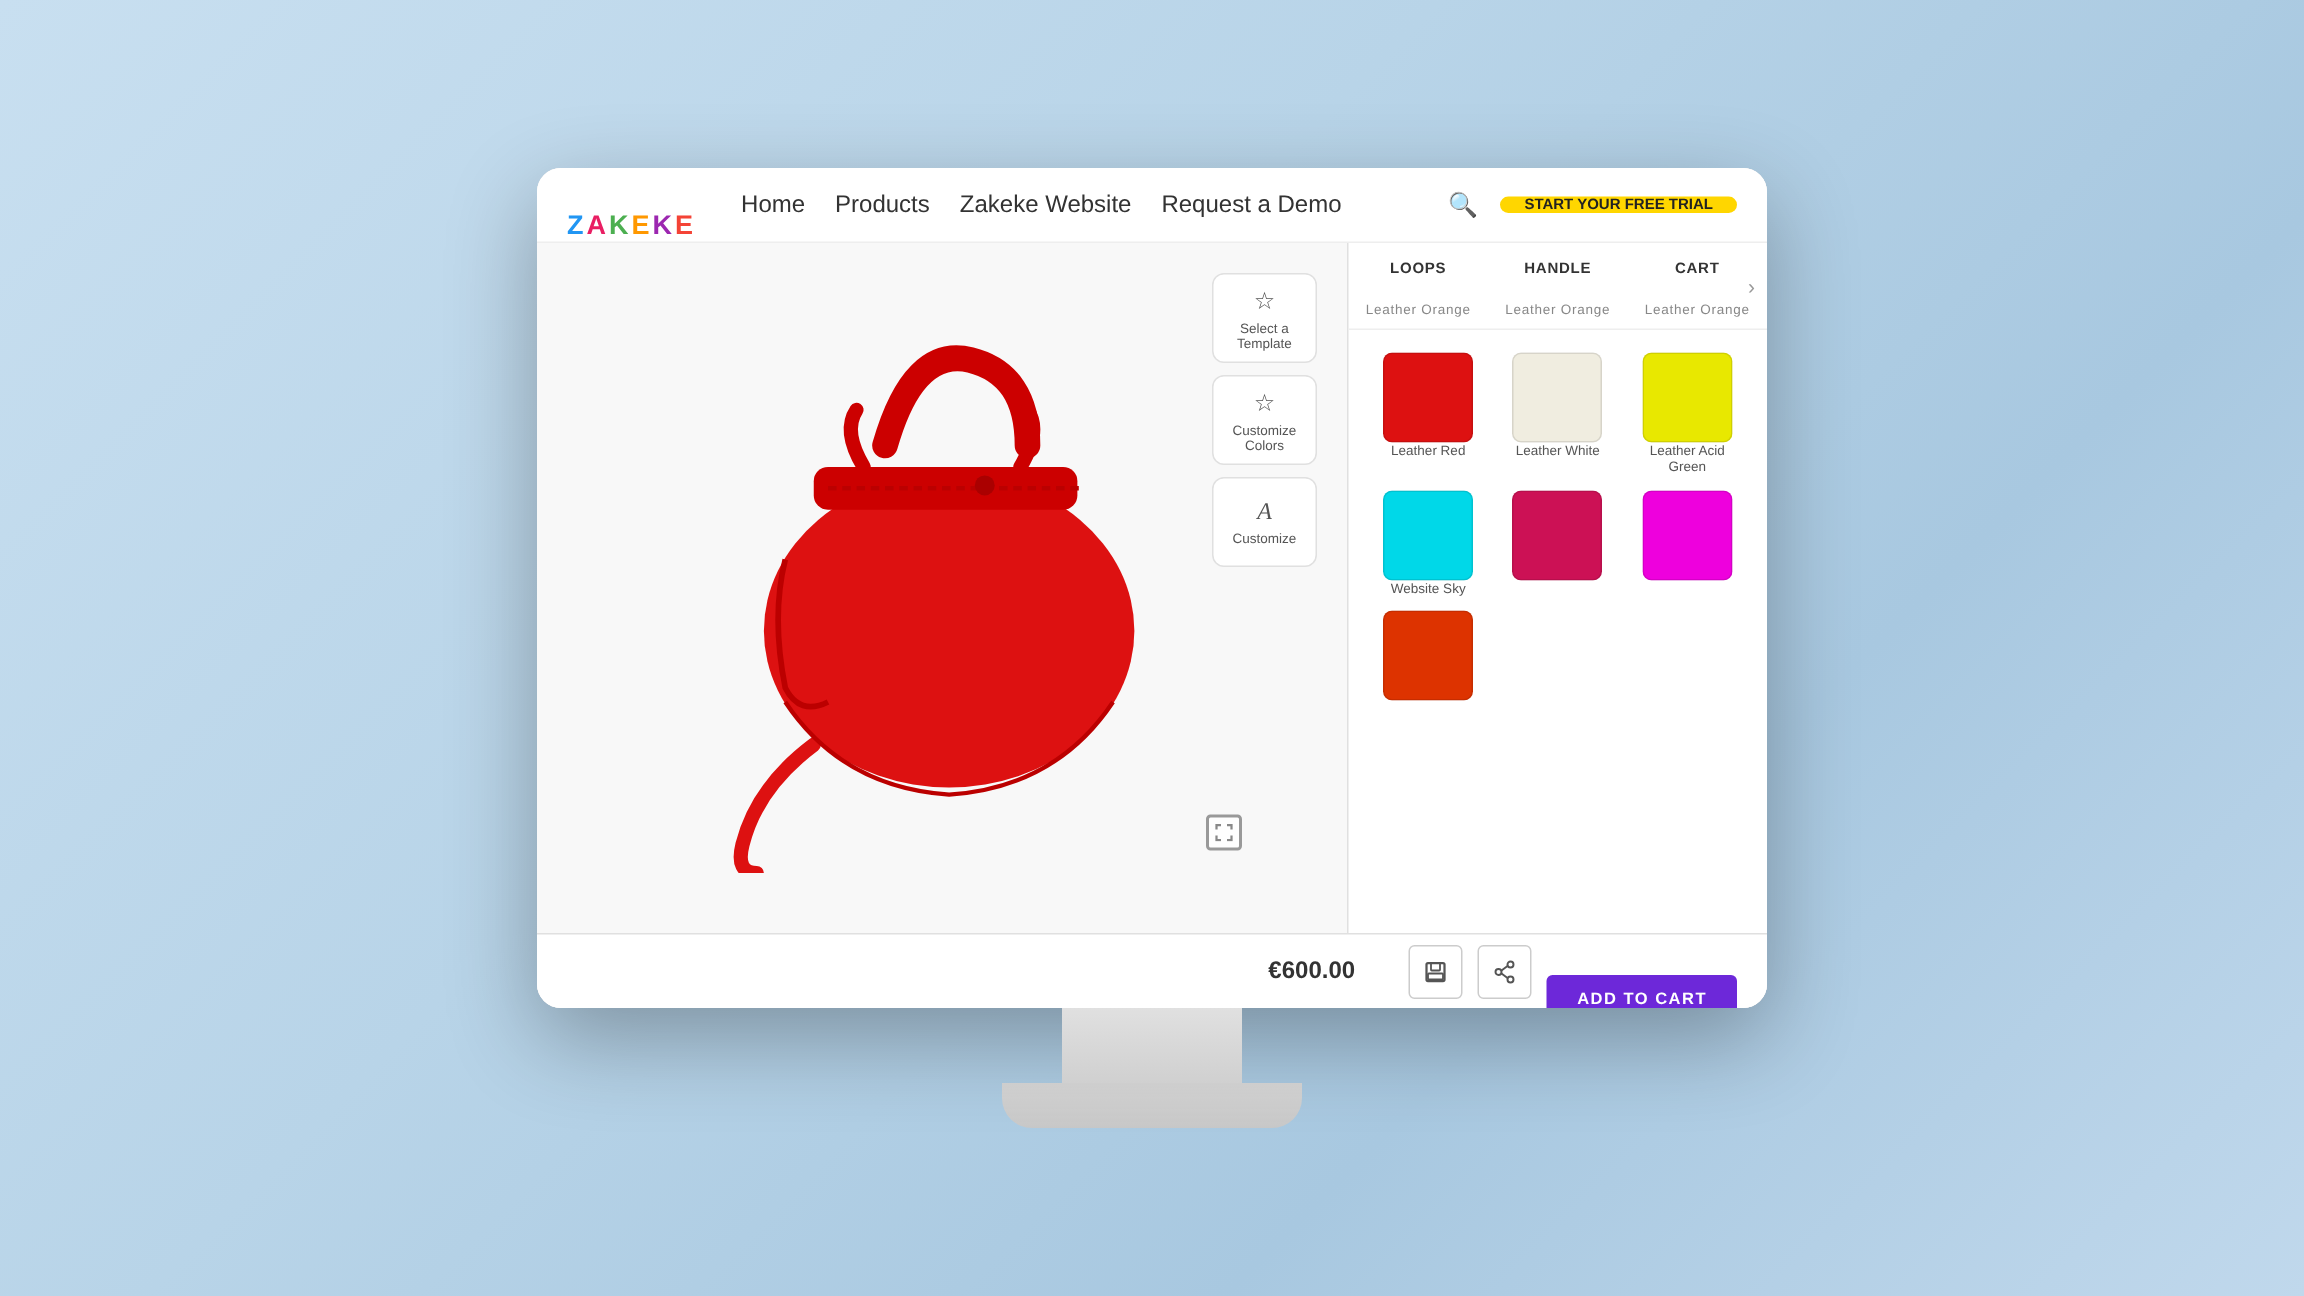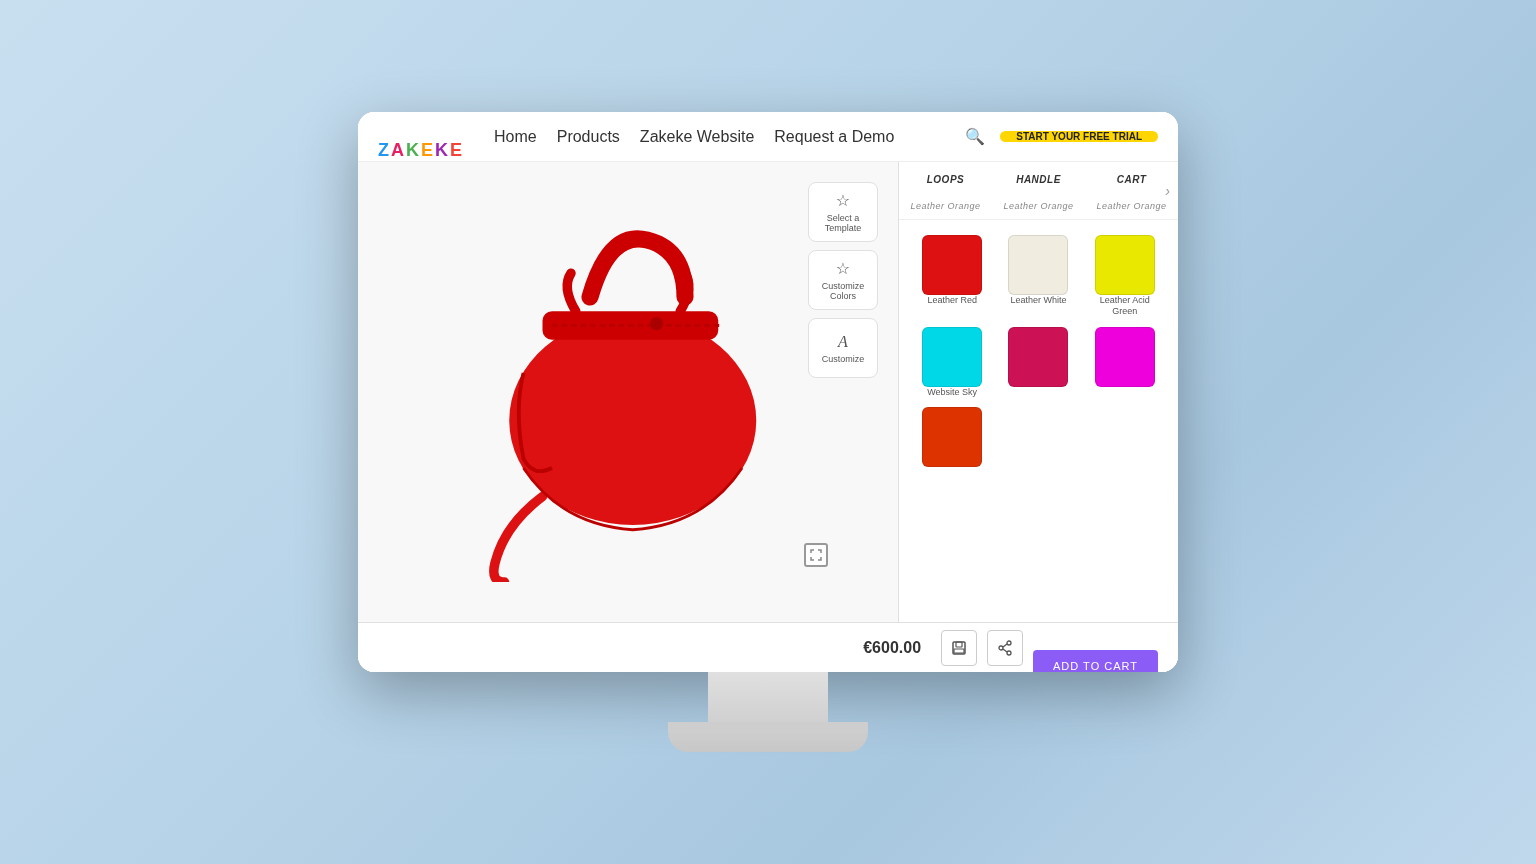--- a/index.html
+++ b/index.html
@@ -191,21 +191,20 @@
       background: #fff;
       border-left: 1px solid #e0e0e0;
       display: flex;
       flex-direction: column;
       overflow: hidden;
     }
     .color-panel-header {
       display: flex;
       border-bottom: 1px solid #eee;
       position: relative;
-      font-style: italic;
     }
     .color-tab {
       flex: 1;
       padding: 12px 5px 8px;
       text-align: center;
       font-size: 10px;
       font-weight: 700;
       color: #333;
       letter-spacing: 0.5px;
     }
@@ -260,43 +259,43 @@
       align-items: center;
       justify-content: flex-end;
       padding: 0 20px;
       gap: 10px;
       flex-shrink: 0;
     }
     .price-label {
       font-size: 16px;
       font-weight: 600;
       color: #333;
-      margin-right: 10px;
+      margin-right: 26px;
     }
     .icon-btn {
       width: 36px;
       height: 36px;
       border: 1px solid #ccc;
       border-radius: 4px;
       background: #fff;
       display: flex;
       align-items: center;
       justify-content: center;
       cursor: pointer;
       font-size: 14px;
       color: #555;
     }
     .add-to-cart-btn {
-      background: #8b5cf6;
+      background: #6d28d9;
       color: #fff;
       border: none;
       border-radius: 4px;
       padding: 10px 20px;
       font-size: 11px;
-      font-weight: 400;
+      font-weight: 700;
       letter-spacing: 1px;
       cursor: pointer;
       margin-top: 36px;
     }
   </style>
 </head>
 <body>
 
 <div class="imac-container">
   <div class="imac-screen">

